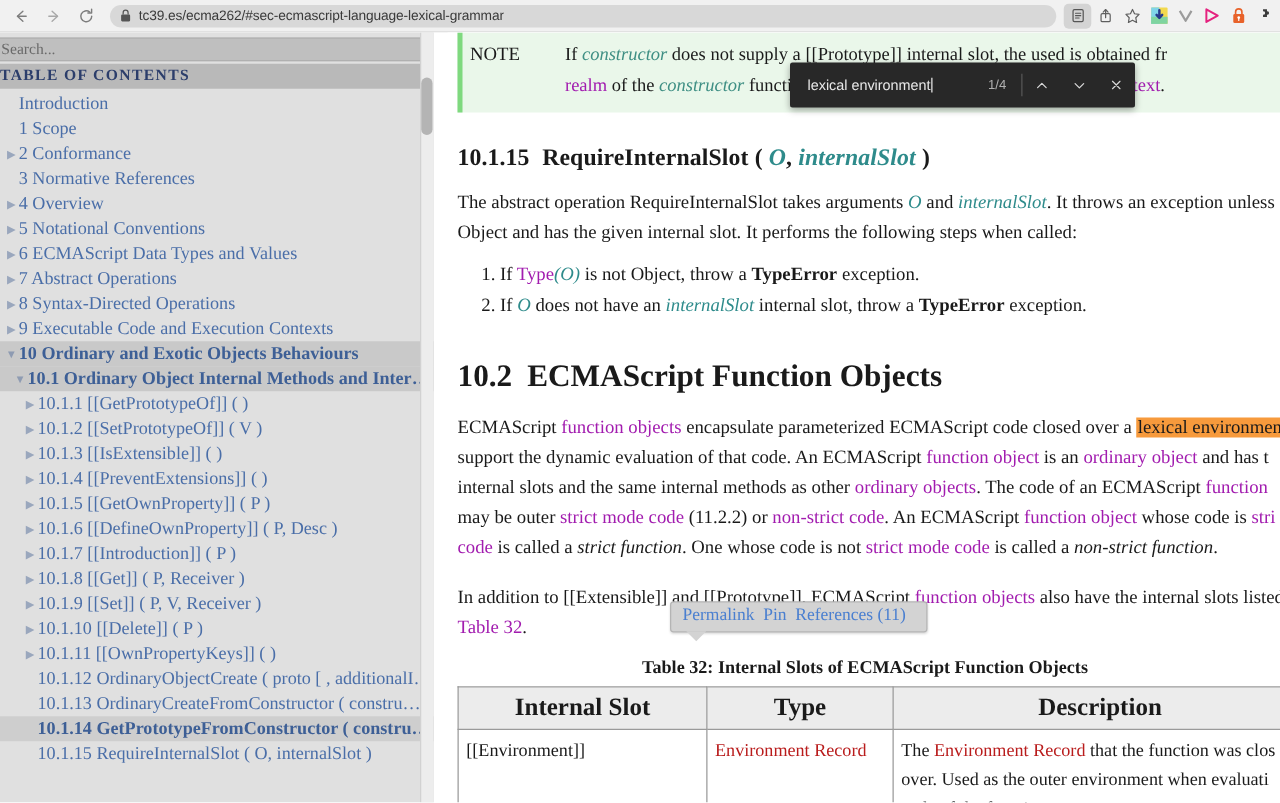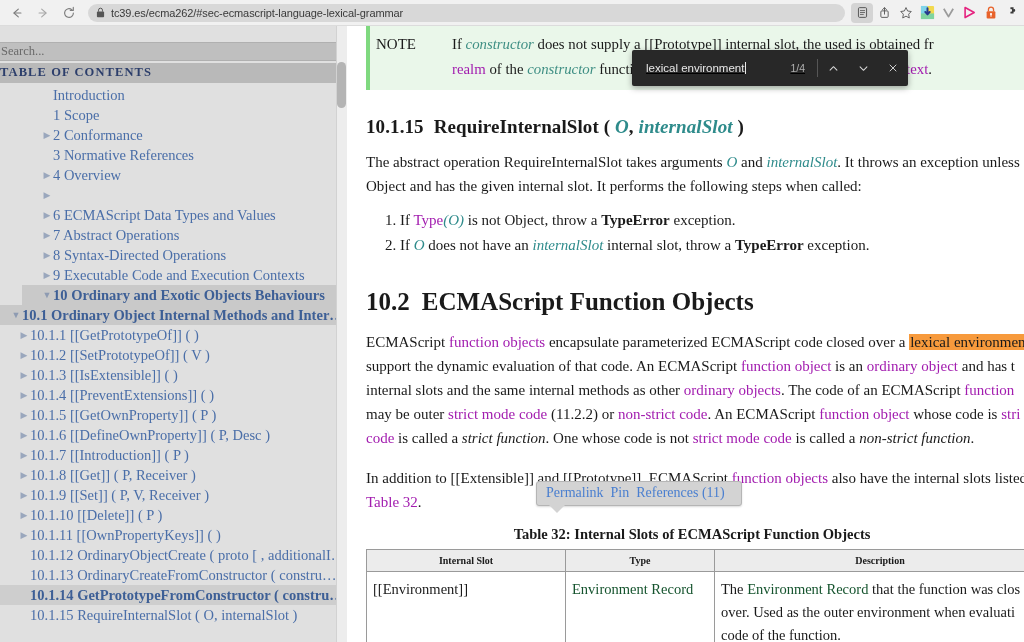--- a/index.html
+++ b/index.html
@@ -56,21 +56,21 @@
   
   .page { position: absolute; left: 0; top: 26px; width: 1024px; height: 616px; background: #fff; }
 
   
   .sidebar {
     position: absolute; left: 0; top: 0; width: 347px; height: 616px;
     background: #e0e0e0;
     overflow: hidden;
     box-sizing: border-box;
   }
-  .search-wrap { padding: 16px 4px 2px 0px; }
+  .search-wrap { padding: 4px 4px 2px 0px; }
   .search-box {
     margin-left: -4px;
     width: 348px;
     height: 19px;
     background: #bfbfbf;
     border: 1px solid #b0b0b0;
     box-sizing: border-box;
     display: flex; align-items: center;
     padding-left: 4px;
     font-size: 12.5px;
@@ -101,21 +101,21 @@
     overflow: hidden;
   }
   .toc-item .tri {
     flex: 0 0 auto;
     width: 12px; height: 20px;
     display: flex; align-items: center; justify-content: center;
     color: #9aa7bd;
     font-size: 9px;
   }
   .toc-item .lbl { overflow: hidden; text-overflow: ellipsis; white-space: nowrap; }
-  .toc-item.lvl0 { padding-left: 19px; margin-left: 22px; }
+  .toc-item.lvl0 { padding-left: 3px; }
   .toc-item.lvl1 { padding-left: 10px; }
   .toc-item.lvl2 { padding-left: 18px; }
   .toc-item.sel-strong { background: #c9c9c9; font-weight: bold; color: #3d5f96; }
   .toc-item.sel-strong .tri { color: #8e9bb2; }
   .toc-item.sel { background: #cecece; font-weight: bold; color: #3d5f96; }
 
   
   .sb-track {
     position: absolute; right: 0; top: 0; width: 11px; height: 616px;
     background: #ededed; border-left: 1px solid #d2d2d2; box-sizing: border-box;
@@ -143,21 +143,21 @@
     display: flex;
     font-size: 14.8px;
     line-height: 25px;
     width: 672px;
     box-sizing: border-box;
   }
   .note-label { flex: 0 0 auto; width: 76px; font-variant: small-caps; font-size: 15px; }
   .note-body { flex: 1 1 auto; }
 
   a.lk { color: #a21caf; text-decoration: none; }
-  a.lk2 { color: #14532d; text-decoration: none; }
+  a.lk2 { color: #b91c1c; text-decoration: none; }
   .grn { color: #3f8f84; font-style: italic; }
   .grn2 { color: #2e8b8b; font-style: italic; }
   .it { font-style: italic; }
   .bd { font-weight: bold; }
 
   h2.sec {
     font-size: 19px; font-weight: bold; margin: 26px 0 12px 0;
     letter-spacing: 0.1px;
   }
   h2.sec .num { margin-right: 10px; }
@@ -200,40 +200,39 @@
   }
   table.spec {
     border-collapse: collapse;
     width: 680px;
     font-size: 14.5px;
     border: 1px solid #9a9a9a;
     table-layout: fixed;
   }
   table.spec th {
     background: #ececec; border: 1px solid #9a9a9a;
-    padding: 5px 4px; font-weight: bold; font-size: 10px;
+    padding: 5px 4px; font-weight: bold; font-size: 20px;
   }
   table.spec td {
     border: 1px solid #9a9a9a; padding: 6px 6px; vertical-align: top;
     line-height: 23px;
   }
   .col1 { width: 190px; }
   .col2 { width: 140px; }
 
   
   .findbar {
     position: absolute; left: 632px; top: 24px;
     width: 276px; height: 36px;
     background: #282828;
     border-radius: 2px;
     display: flex; align-items: center;
     box-shadow: 0 2px 6px rgba(0,0,0,0.35);
     z-index: 30;
     font-family: "Liberation Sans", sans-serif;
-    text-decoration: underline;
   }
   .find-input {
     flex: 1 1 auto; color: #e8e8e8; font-size: 11.5px;
     padding-left: 14px; white-space: nowrap; overflow: hidden;
   }
   .caret { display: inline-block; width: 1px; height: 12px; background: #e8e8e8; vertical-align: -2px; margin-left: 1px; }
   .find-count { flex: 0 0 auto; color: #b0b0b0; font-size: 10.5px; padding-right: 12px; }
   .find-div { flex: 0 0 auto; width: 1px; height: 18px; background: #565656; }
   .find-btn {
     flex: 0 0 auto; width: 30px; height: 36px;
@@ -363,20 +362,21 @@
           <div class="toc-item lvl0">
             <span class="tri"></span>
             <span class="lbl">3 Normative References</span>
           </div>
           <div class="toc-item lvl0">
             <span class="tri">▶</span>
             <span class="lbl">4 Overview</span>
           </div>
           <div class="toc-item lvl0">
             <span class="tri">▶</span>
+            <span class="lbl">5 Notational Conventions</span>
           </div>
           <div class="toc-item lvl0">
             <span class="tri">▶</span>
             <span class="lbl">6 ECMAScript Data Types and Values</span>
           </div>
           <div class="toc-item lvl0">
             <span class="tri">▶</span>
             <span class="lbl">7 Abstract Operations</span>
           </div>
           <div class="toc-item lvl0">

